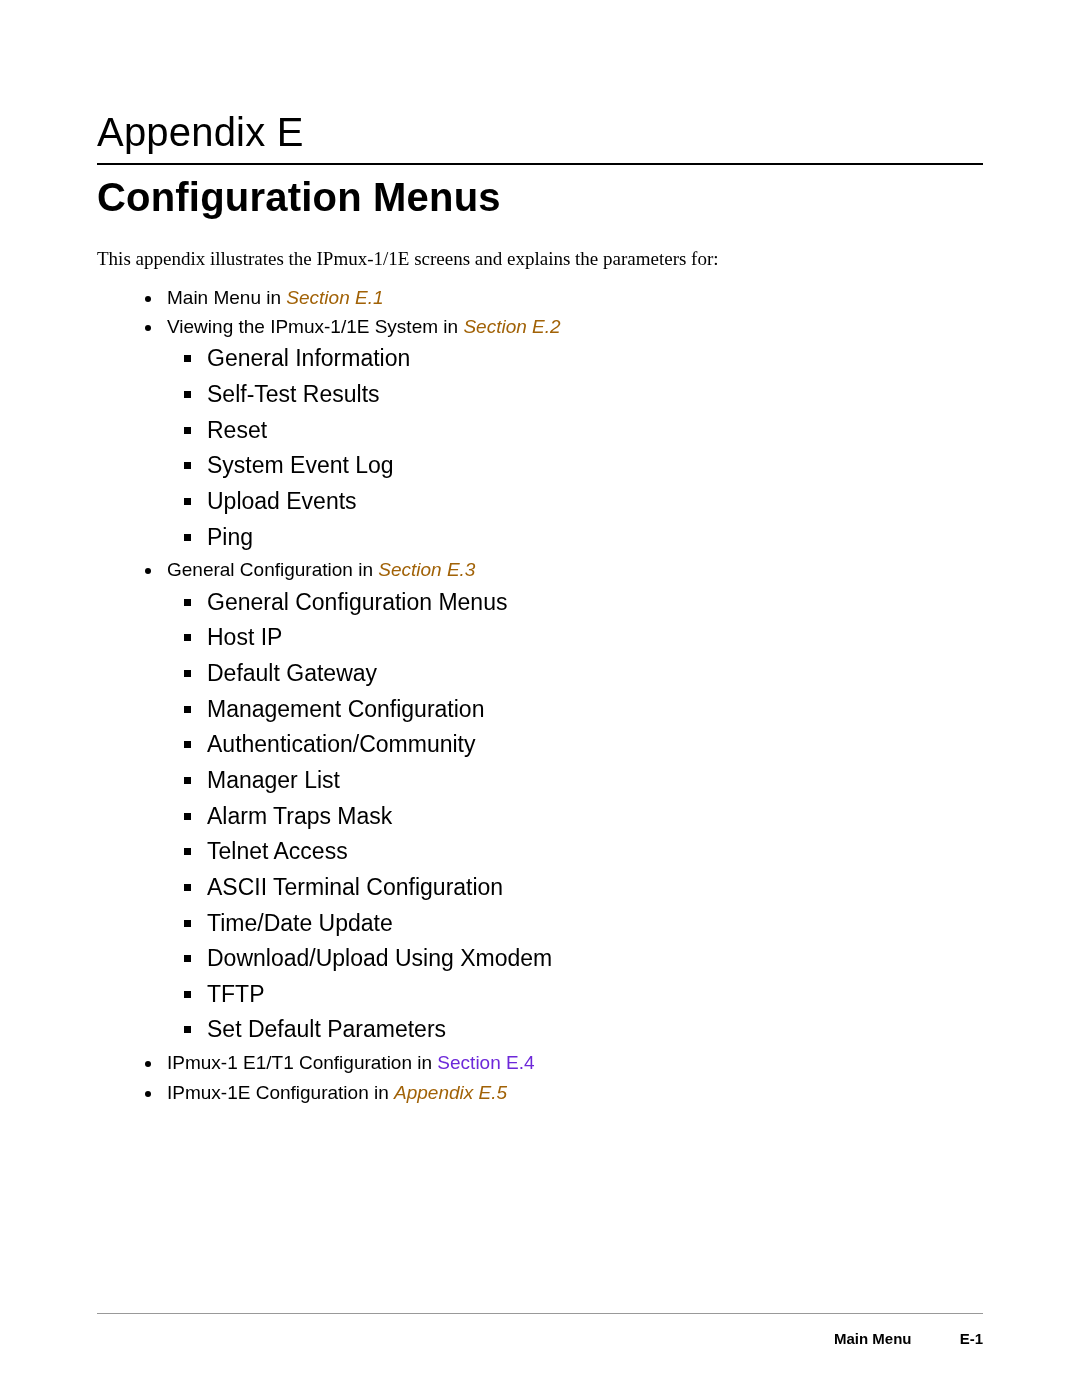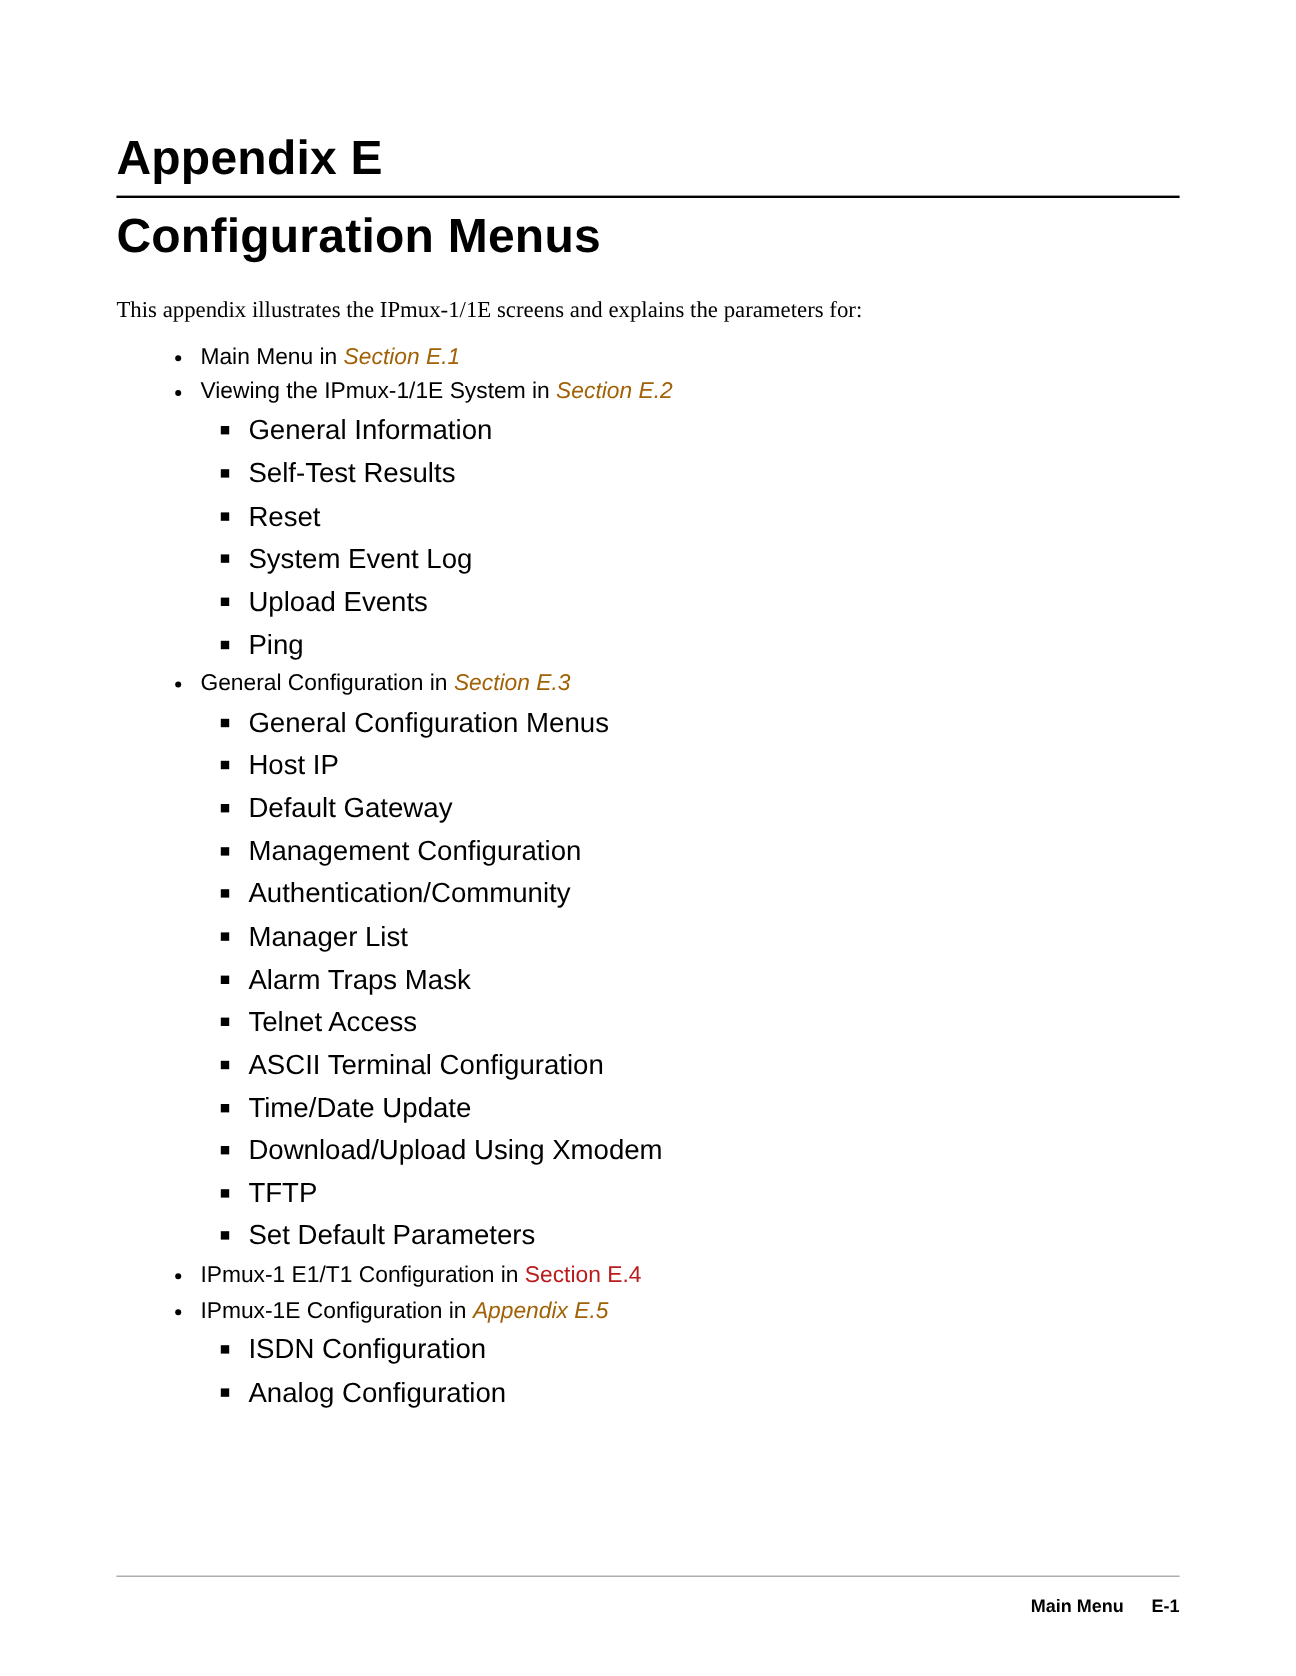--- a/index.html
+++ b/index.html
@@ -11,21 +11,21 @@
   }
   .page {
     width: 1080px;
     height: 1397px;
     box-sizing: border-box;
     padding: 110px 97px 40px 97px;
     position: relative;
   }
   h1.appendix {
     font-size: 40px;
-    font-weight: 700;
+    font-weight: 400;
     margin: 0 0 8px 0;
     letter-spacing: 0.2px;
   }
   .rule {
     height: 2px;
     background: #000;
     margin: 0 0 10px 0;
   }
   h1.subtitle {
     font-size: 40px;
@@ -57,40 +57,40 @@
   ul.level2 > li {
     font-size: 23px;
     line-height: 1.55;
     padding-left: 2px;
   }
   .link {
     color: #a16207;
     font-style: italic;
   }
   .link-plain {
-    color: #b91c1c;
+    color: #6d28d9;
   }
   .footer {
     position: absolute;
     left: 97px;
     right: 97px;
     bottom: 50px;
   }
   .footer-rule {
     height: 1px;
     background: #999;
     margin-bottom: 16px;
   }
   .footer-text {
     text-align: right;
     font-size: 15px;
     font-weight: 700;
   }
   .footer-text .pagenum {
-    margin-left: 19px;
+    margin-left: 44px;
   }
 </style>
 </head>
 <body>
 
 <div class="page">
 
   <h1 class="appendix">Appendix E</h1>
   <div class="rule"></div>
   <h1 class="subtitle">Configuration Menus</h1>
@@ -116,24 +116,21 @@
           <li>Manager List</li>
           <li>Alarm Traps Mask</li>
           <li>Telnet Access</li>
           <li>ASCII Terminal Configuration</li>
           <li>Time/Date Update</li>
           <li>Download/Upload Using Xmodem</li>
           <li>TFTP</li>
           <li>Set Default Parameters</li>
         </ul></li>
       <li><span>IPmux-1 E1/T1 Configuration in </span><span class="link-plain">Section E.4</span></li>
-      <li><span>IPmux-1E Configuration in </span><span class="link">Appendix E.5</span><ul class="level2">
-          <li>ISDN Configuration</li>
-          <li>Analog Configuration</li>
-        </ul></li>
+      <li><span>IPmux-1E Configuration in </span><span class="link">Appendix E.5</span></li>
     </ul>
 
   <div class="footer">
     <div class="footer-rule"></div>
     <div class="footer-text">
       <span>Main Menu</span>
       <span class="pagenum">E-1</span>
     </div>
   </div>
 

